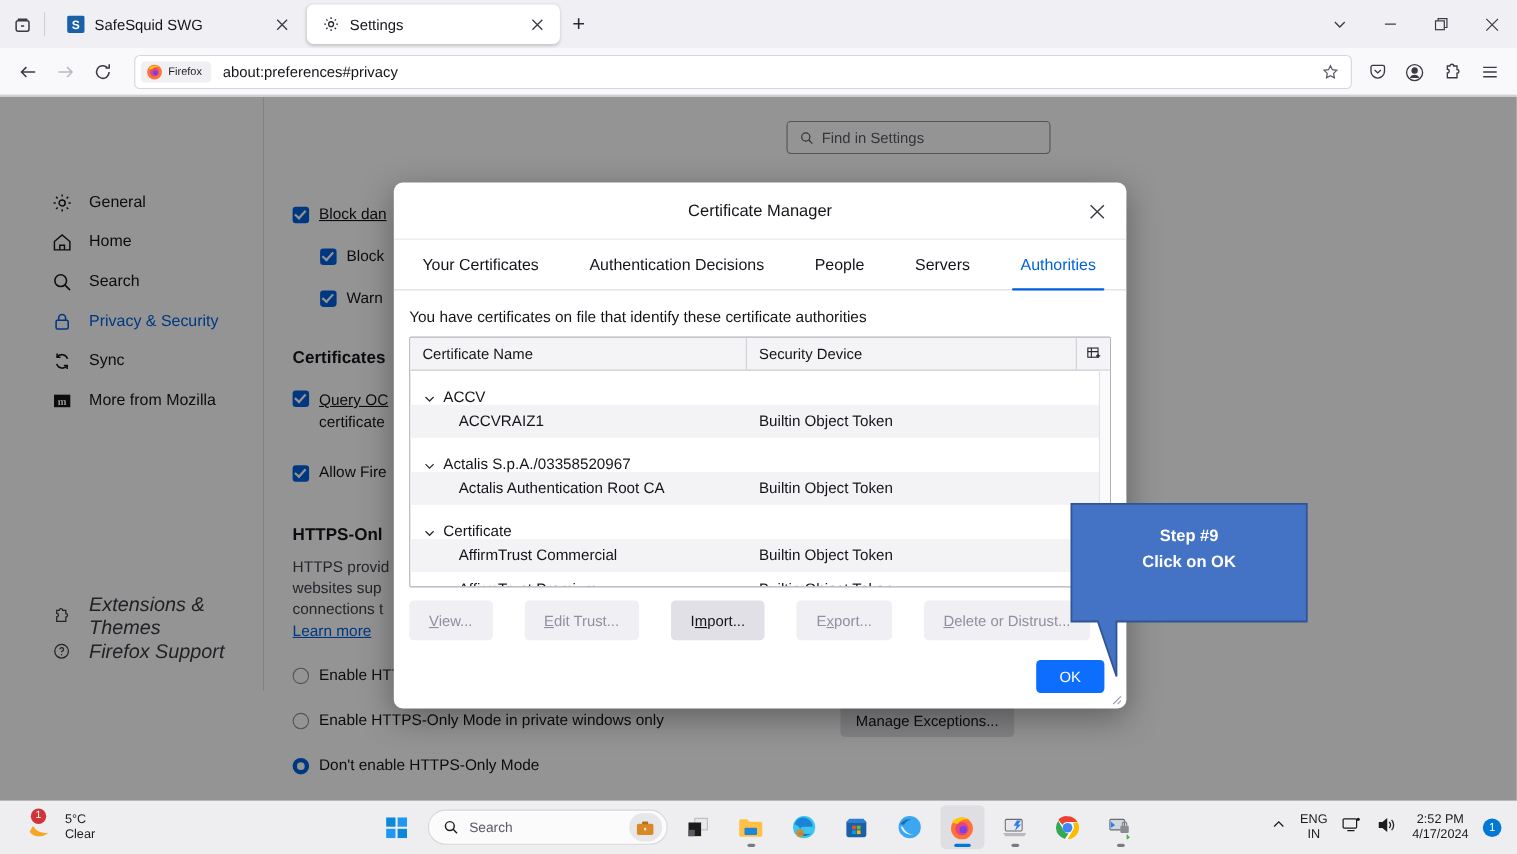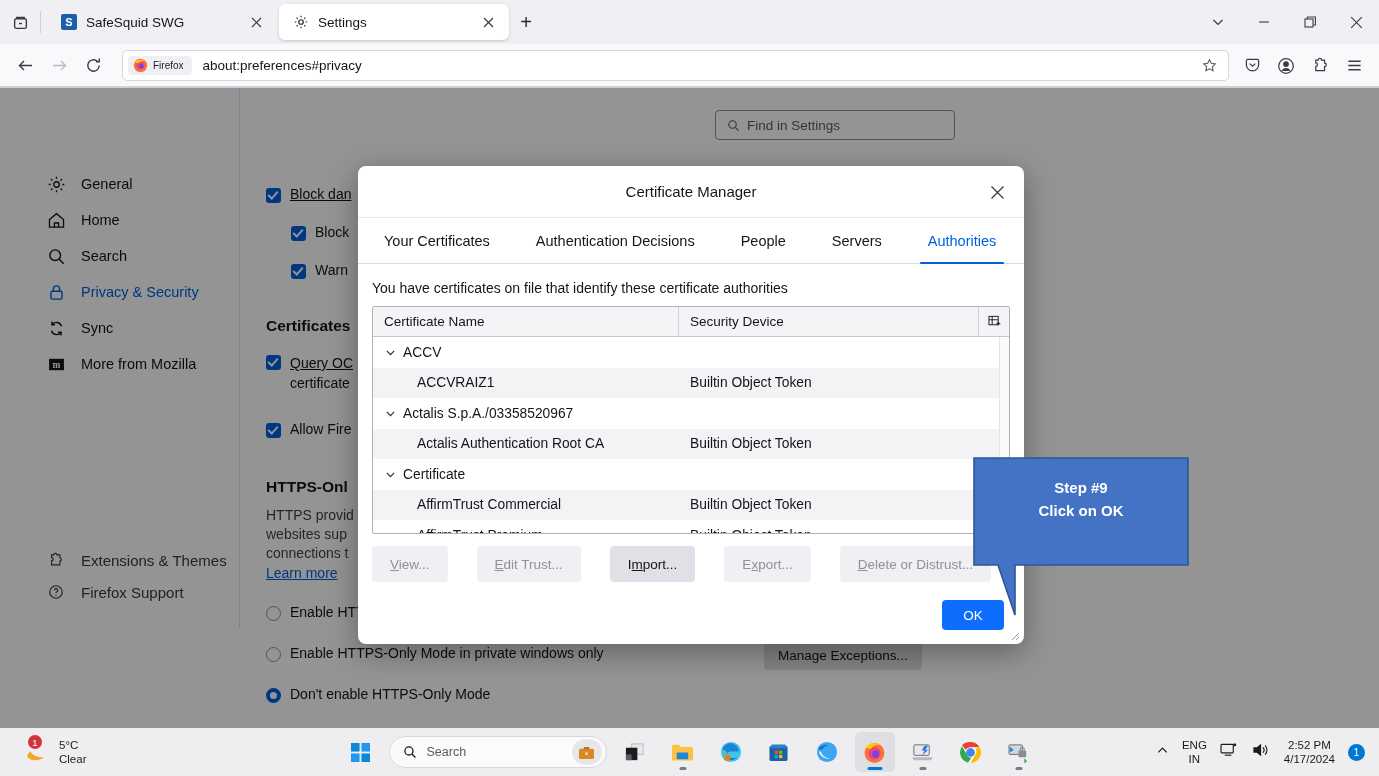--- a/index.html
+++ b/index.html
@@ -52,21 +52,21 @@
 
   
   .page { position:absolute; left:0; top:88px; width:1379px; height:640px; background:#ffffff; overflow:hidden;}
   .dimmer { position:absolute; left:0; top:88px; width:1379px; height:640px; background:rgba(0,0,0,.42); }
 
   .sidebar { position:absolute; left:0; top:0; width:240px; height:540px; border-right:1px solid #e0e0e6; }
   .sb-item { display:flex; align-items:center; gap:15px; height:36px; margin:0 10px; padding-left:36px; border-radius:4px; font-size:14.5px; color:#15141a; }
   .sb-item.sel { color:#0060df; font-weight:400; }
   .sb-ic { width:20px; height:20px; flex:none; display:flex; align-items:center; justify-content:center; }
   .sb-bottom { position:absolute; left:0; bottom:20px; width:240px; }
-  .sb-item.small { font-size:15px; height:32px; color:#3a3a42; }
+  .sb-item.small { font-size:18px; height:32px; color:#3a3a42;font-style:italic; }
 
   .content { position:absolute; left:240px; top:0; right:0; height:640px; padding: 14px 0 0 26px; }
   .findbox {
     position:absolute; right:424px; top:22px; width:240px; height:30px; border:1px solid #8f8f9d;
     border-radius:4px; display:flex; align-items:center; gap:7px; padding-left:11px;
     font-size:13.5px; color:#5b5b66;
   }
   .chk-row { display:flex; align-items:flex-start; gap:9px; font-size:14px; color:#15141a; }
   .cbox { width:15px; height:15px; border-radius:3px; background:#0060df; flex:none; margin-top:2px; position:relative;}
   .cbox::after{content:""; position:absolute; left:4px; top:1px; width:4px;height:8px;border:solid #fff;border-width:0 2px 2px 0;transform:rotate(42deg);}
@@ -97,21 +97,21 @@
   .mtab.active::after { content:""; position:absolute; left:6px; right:6px; bottom:-1px; height:2.5px; background:#0060df; border-radius:2px;}
   .modal-desc { padding:16px 14px 10px 14px; font-size:14px; color:#15141a; }
   .tablewrap { margin:0 14px; border:1px solid #b0b0bb; border-radius:2px; flex:1; overflow:hidden; position:relative; background:#fff;}
   .thead { display:flex; height:30px; background:#f4f4f6; border-bottom:1px solid #c8c8d0; font-size:13.5px; color:#15141a; }
   .th { display:flex; align-items:center; padding-left:11px; }
   .th.c1 { width:306px; border-right:1px solid #d0d0d8; }
   .th.c2 { flex:1; border-right:1px solid #d0d0d8; }
   .th.c3 { width:30px; justify-content:center; padding-left:0; }
   .tbody { position:absolute; top:30px; left:0; right:0; bottom:0; overflow:hidden;}
   .trow { display:flex; height:30.5px; align-items:center; font-size:13.8px; color:#15141a; }
-  .trow.group { padding-left:12px; gap:7px; }
+  .trow.group { padding-left:12px; gap:7px;align-items:flex-end; }
   .trow.zebra { background:#f3f3f5; }
   .cname { width:306px; padding-left:44px; white-space:nowrap; overflow:hidden; }
   .cdev { flex:1; padding-left:11px; }
   .tw-scroll { position:absolute; top:30px; right:0; bottom:0; width:10px; background:#fafafa; border-left:1px solid #e2e2e8;}
   .btnrow { display:flex; gap:29px; padding:12px 14px 0 14px; }
   .dbtn { background:#f0f0f4; border:none; border-radius:4px; height:36px; padding:0 18px; font-size:13.5px; color:#15141a; white-space:nowrap;}
   .dbtn.dis { color:#8f8f9d; }
   .dbtn.strong { background:#e0e0e6; color:#15141a; }
   .okrow { display:flex; justify-content:flex-end; padding:18px 20px 14px 14px; }
   .okbtn { background:#0d6efd; color:#fff; border:none; border-radius:4px; height:30px; min-width:62px; font-size:13.5px; }

